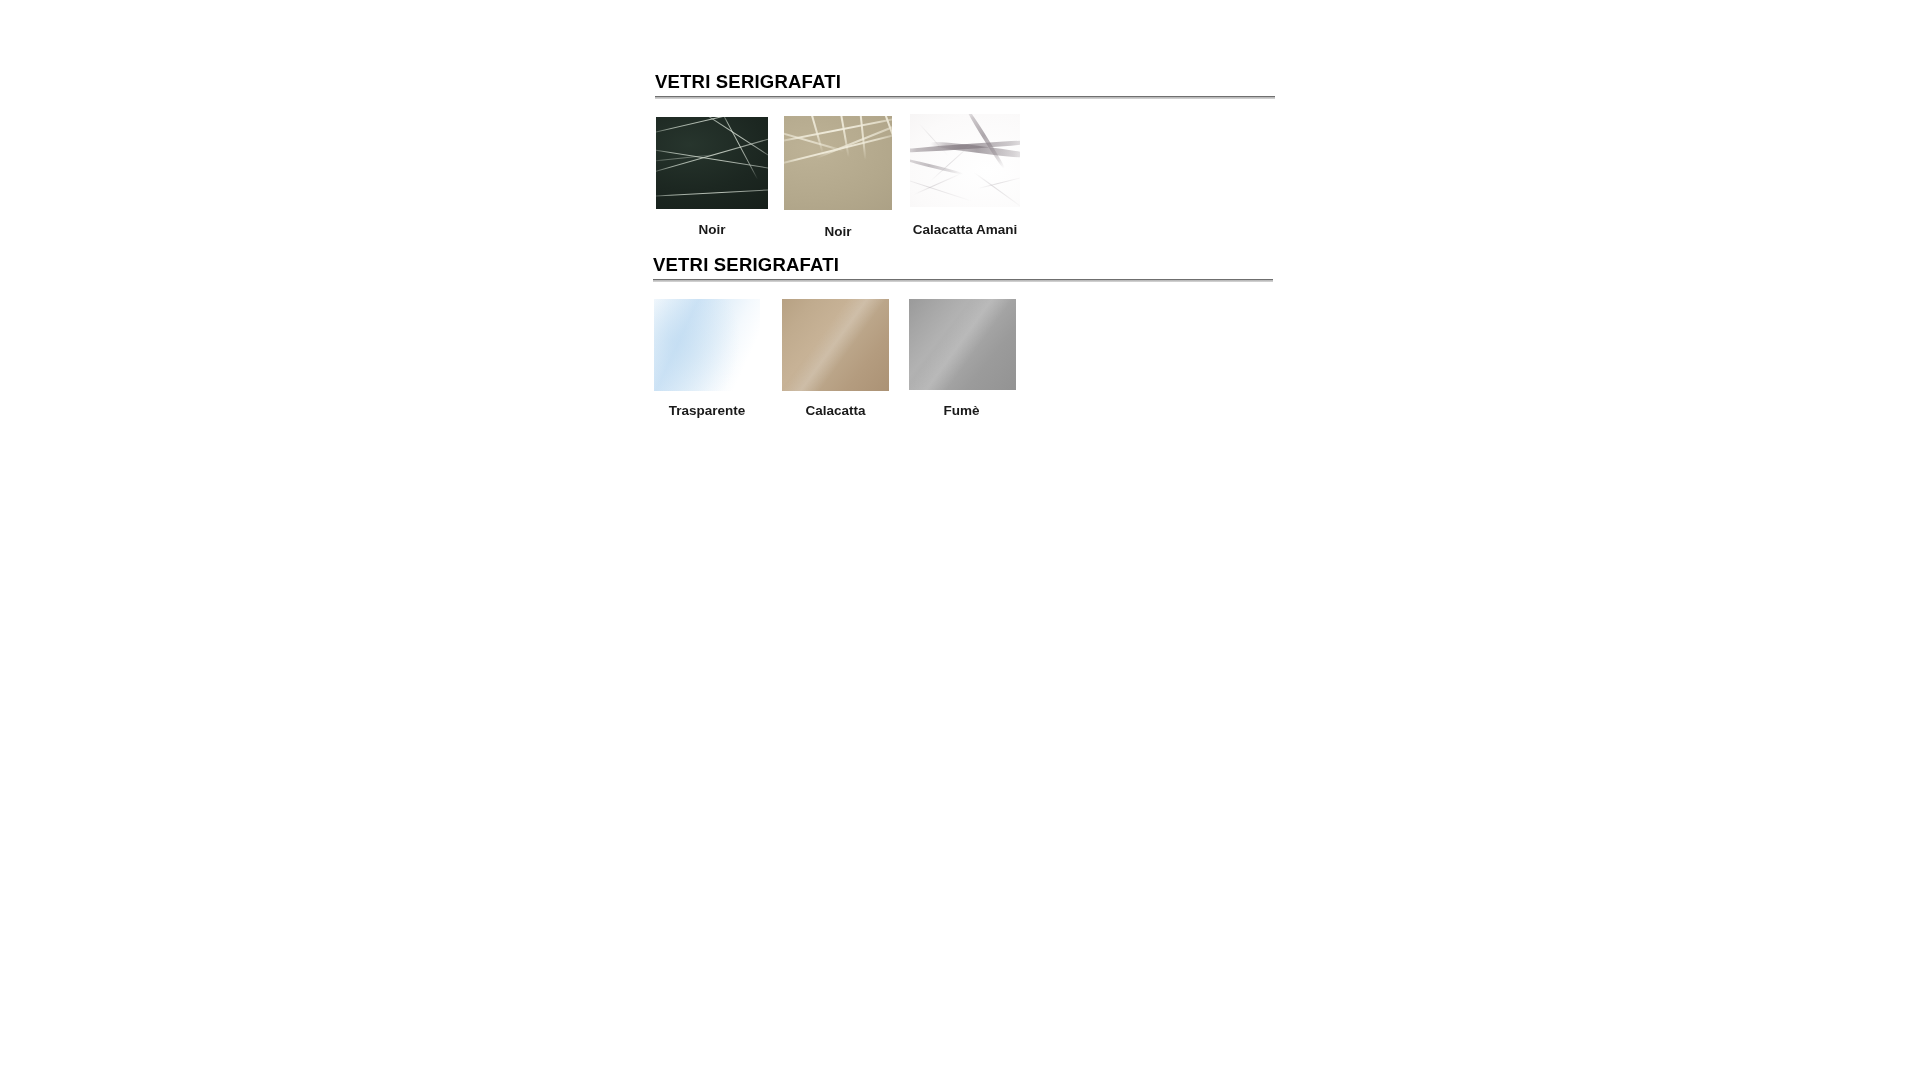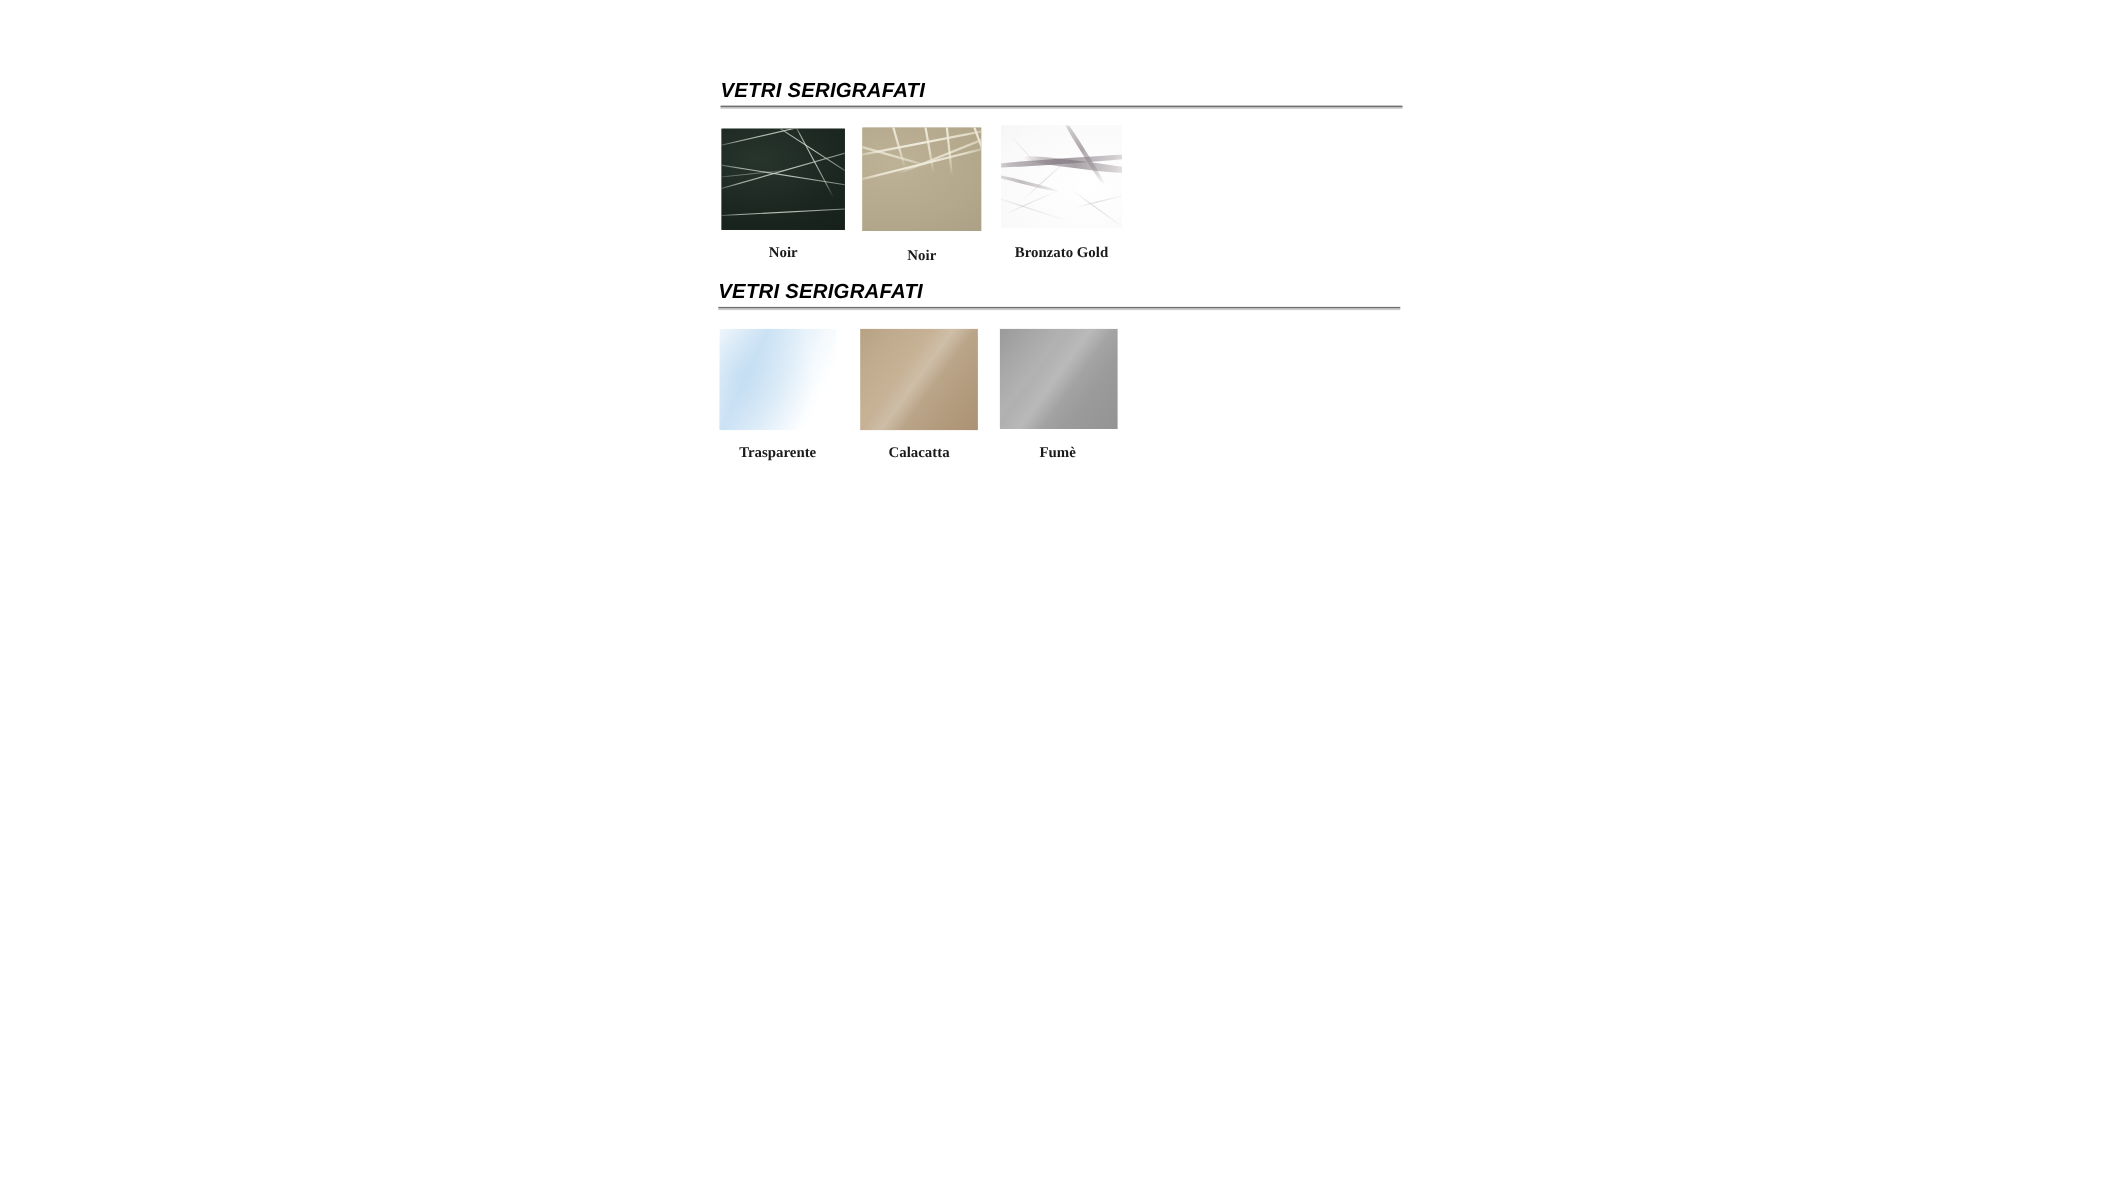--- a/index.html
+++ b/index.html
@@ -27,21 +27,20 @@
   .section {
     position: absolute;
   }
   .section-1 { left: 655px; top: 72px; width: 620px; }
   .section-2 { left: 653px; top: 255px; width: 620px; }
 
   .section-title {
     font-family: "Liberation Sans", sans-serif;
     font-size: 18.5px;
     font-weight: bold;
-    font-style: italic;
     letter-spacing: 0.2px;
     color: #000000;
     line-height: 1.05;
     white-space: nowrap;
     padding-bottom: 3px;
   }
 
   .section-rule {
     width: 100%;
     height: 3px;
@@ -63,21 +62,21 @@
   }
 
   .swatch-img {
     position: relative;
     overflow: hidden;
     background: #ffffff;
     display: block;
   }
 
   .swatch-label {
-    font-family: Liberation Serif, serif;
+    font-family: Liberation Sans, sans-serif;
     font-size: 13.5px;
     font-weight: bold;
     color: #1a1a1a;
     white-space: nowrap;
     text-align: center;
     line-height: 1;
   }
 
   
   .tex-noir {
@@ -205,21 +204,21 @@
           <div class="vein" style="left:18%; top:28%; width:95%; height:7px; transform:rotate(7deg); opacity:.85;"></div>
           <div class="vein" style="left:52%; top:-8%; width:64%; height:4px; transform:rotate(58deg); opacity:.8;"></div>
           <div class="vein" style="left:-8%; top:46%; width:58%; height:3px; transform:rotate(14deg); opacity:.6;"></div>
           <div class="vein-soft" style="left:-10%; top:68%; width:70%; transform:rotate(18deg);"></div>
           <div class="vein-soft" style="left:18%; top:72%; width:55%; transform:rotate(-42deg);"></div>
           <div class="vein-soft" style="left:58%; top:62%; width:55%; transform:rotate(36deg);"></div>
           <div class="vein-soft" style="left:4%; top:86%; width:48%; transform:rotate(-24deg);"></div>
           <div class="vein-soft" style="left:62%; top:80%; width:44%; transform:rotate(-14deg);"></div>
           <div class="vein-soft" style="left:8%; top:10%; width:40%; transform:rotate(48deg); opacity:.7;"></div>
         </div>
-        <div class="swatch-label" style="margin-top:16px;">Bronzato Gold</div>
+        <div class="swatch-label" style="margin-top:16px;">Calacatta Amani</div>
       </div>
 
     </div>
   </div>
 
   <div class="section section-2">
 
     <div class="section-title">VETRI SERIGRAFATI</div>
     <div class="section-rule"></div>
 

